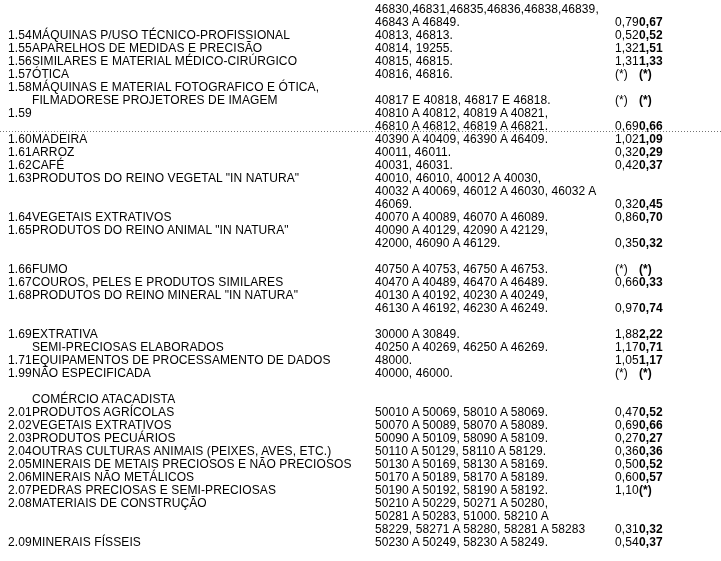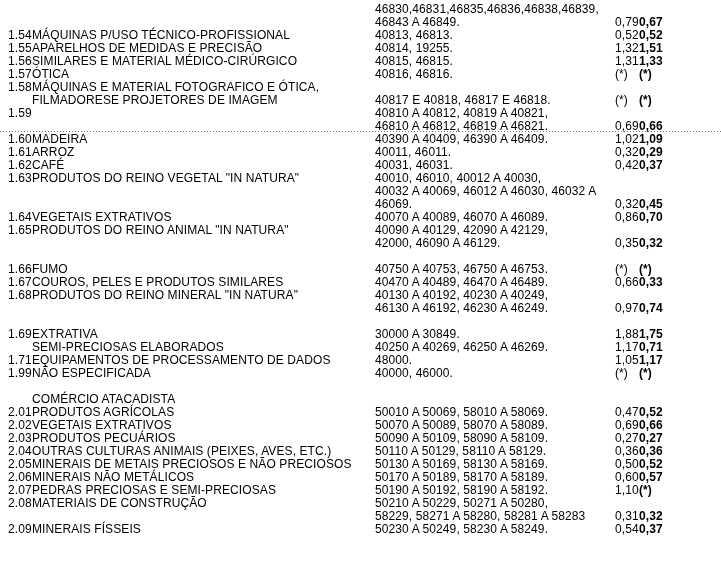--- a/index.html
+++ b/index.html
@@ -247,21 +247,21 @@
         <span class="cell c-codes"></span>
         <span class="cell c-v1"></span>
         <span class="cell c-v2"></span>
       </div>
 
       <div class="line">
         <span class="cell c-num">1.69</span>
         <span class="cell c-desc">EXTRATIVA</span>
         <span class="cell c-codes">30000 A 30849.</span>
         <span class="cell c-v1">1,88</span>
-        <span class="cell c-v2">1,75</span>
+        <span class="cell c-v2">2,22</span>
       </div>
 
 
       <div class="line">
         <span class="cell c-num"></span>
         <span class="cell c-desc">SEMI-PRECIOSAS ELABORADOS</span>
         <span class="cell c-codes">40250 A 40269, 46250 A 46269.</span>
         <span class="cell c-v1">1,17</span>
         <span class="cell c-v2">0,71</span>
       </div>
@@ -355,20 +355,27 @@
       </div>
 
       <div class="line">
         <span class="cell c-num">2.08</span>
         <span class="cell c-desc">MATERIAIS DE CONSTRUÇÃO</span>
         <span class="cell c-codes">50210 A 50229, 50271 A 50280,</span>
         <span class="cell c-v1"></span>
         <span class="cell c-v2"></span>
       </div>
 
+      <div class="line">
+        <span class="cell c-num"></span>
+        <span class="cell c-desc"></span>
+        <span class="cell c-codes">50281 A 50283, 51000. 58210 A</span>
+        <span class="cell c-v1"></span>
+        <span class="cell c-v2"></span>
+      </div>
 
       <div class="line">
         <span class="cell c-num"></span>
         <span class="cell c-desc"></span>
         <span class="cell c-codes">58229, 58271 A 58280, 58281 A 58283</span>
         <span class="cell c-v1">0,31</span>
         <span class="cell c-v2">0,32</span>
       </div>
 
       <div class="line">

